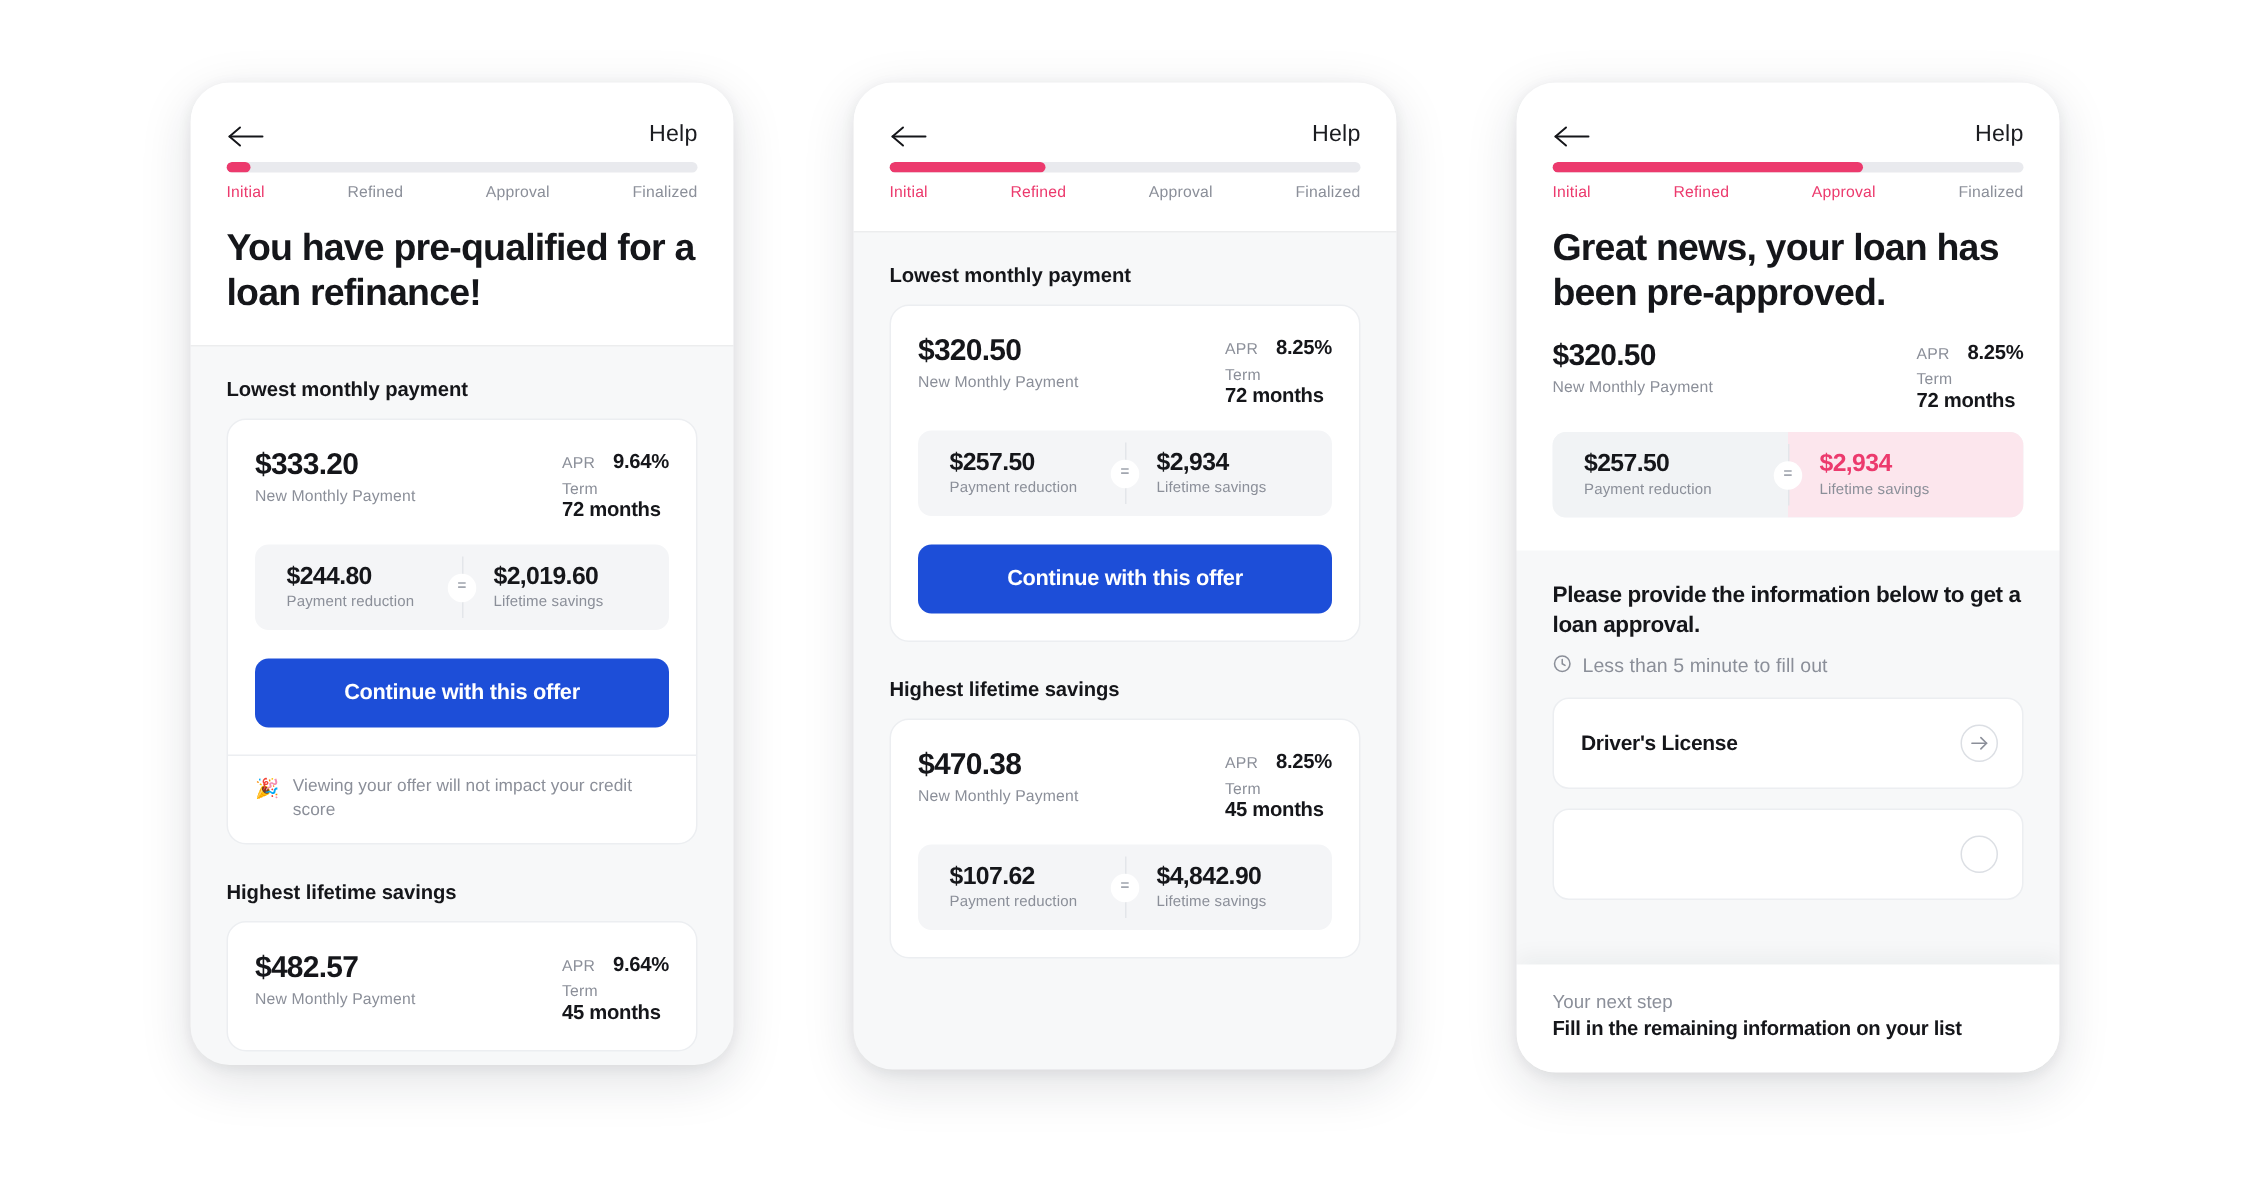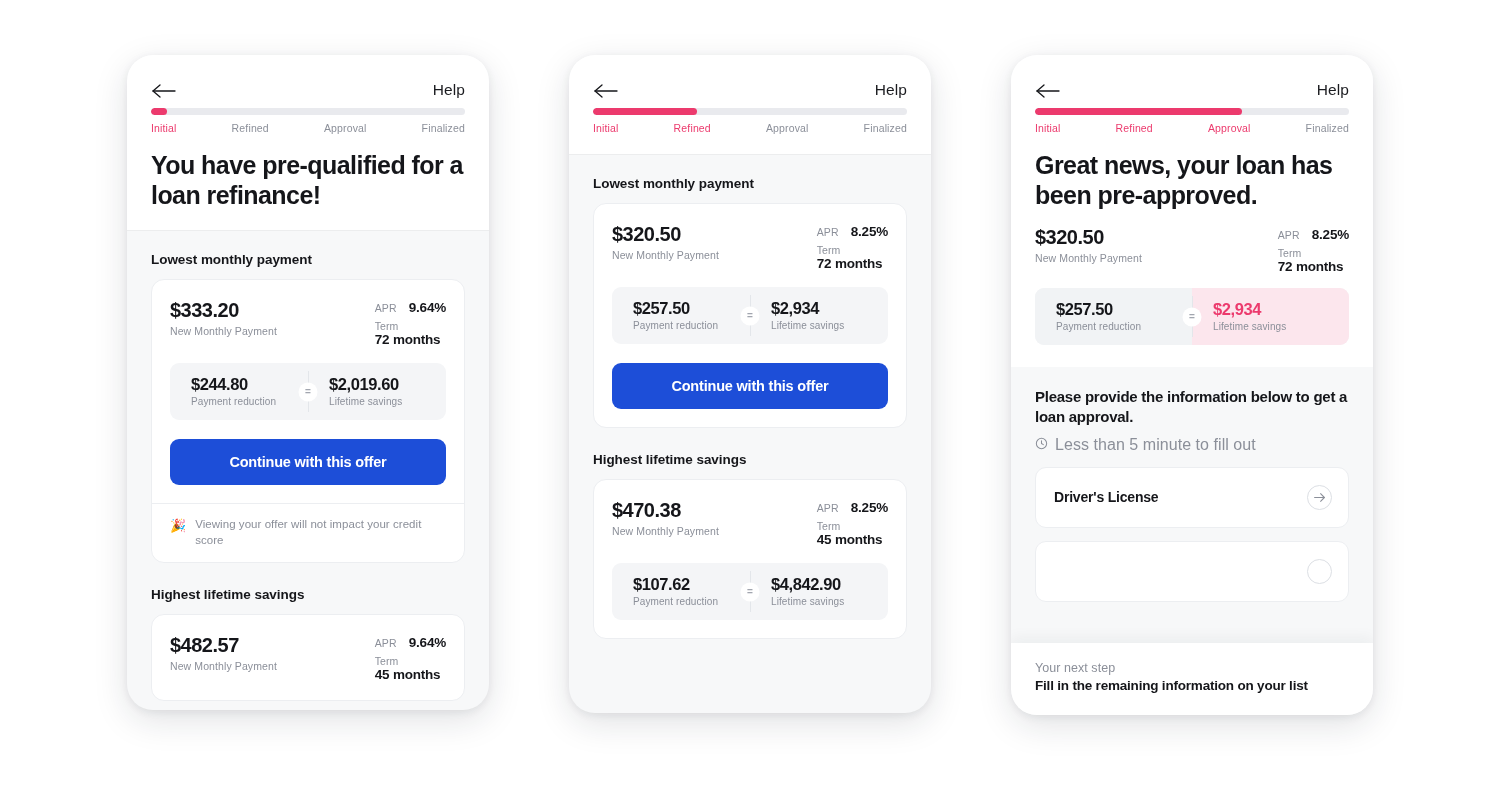--- a/index.html
+++ b/index.html
@@ -245,21 +245,21 @@
     font-size: 15px;
     font-weight: 700;
     color: #15161a;
     line-height: 1.35;
     letter-spacing: -.25px;
   }
   .p3-sub {
     display: flex;
     gap: 7px;
     margin-top: 8px;
-    font-size: 16px;
+    font-size: 13px;
     color: #8b8f99;
     letter-spacing: .05px;
   }
 
   .doc {
     margin-top: 13px;
     background: #fff;
     border: 1px solid #eceef1;
     border-radius: 11px;
     padding: 17px 16px 17px 18px;

